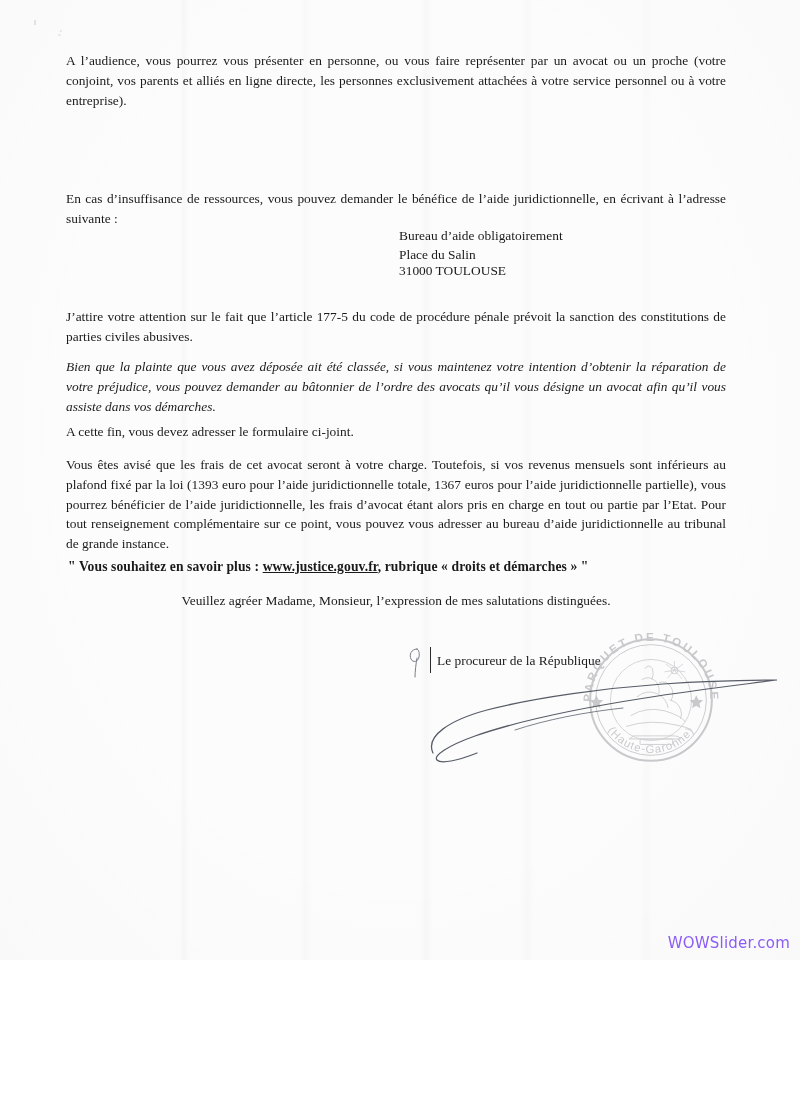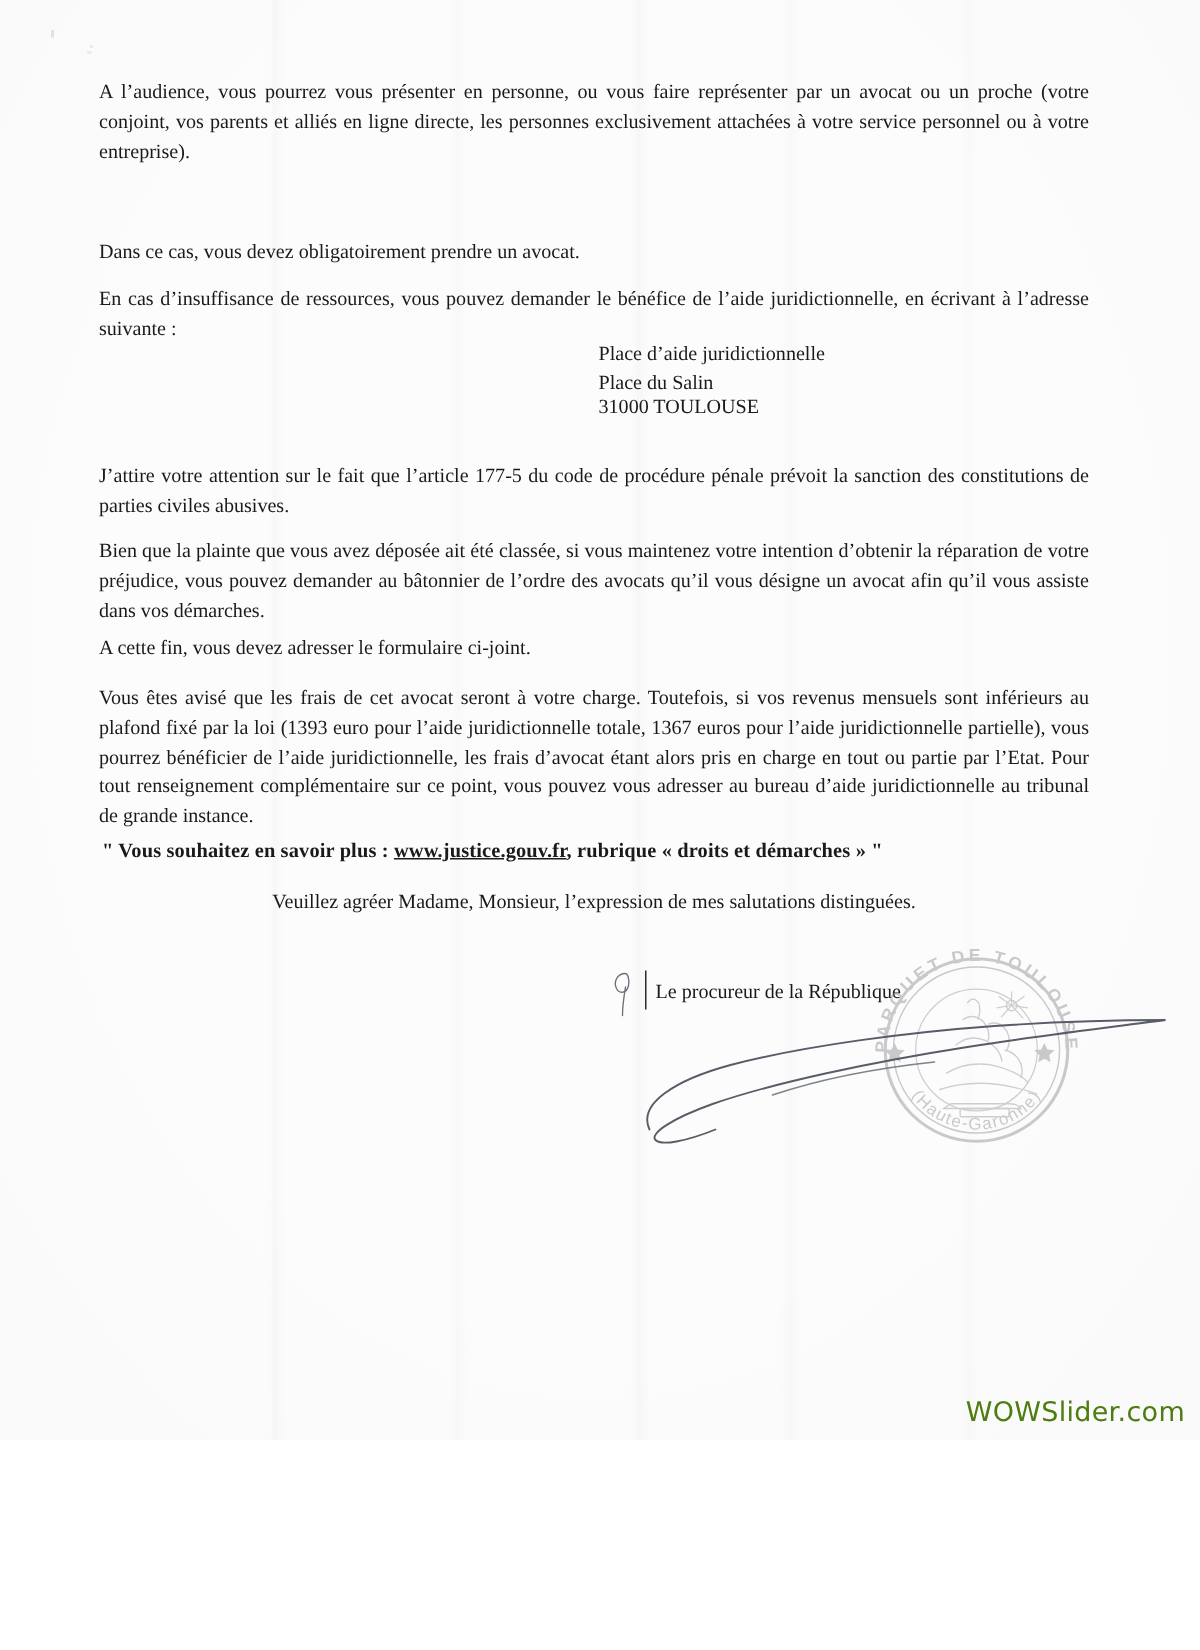--- a/index.html
+++ b/index.html
@@ -123,52 +123,51 @@
     height: 156px;
     opacity: 0.46;
     pointer-events: none;
   }
 
   .watermark {
     position: absolute;
     right: 10px;
     bottom: 8px;
     font-family: "DejaVu Sans", "Liberation Sans", sans-serif;
-    font-size: 18px;
-    color: #4d7c0f;
+    font-size: 15px;
+    color: #8b5cf6;
     letter-spacing: 0.2px;
   }
 </style>
 </head>
 <body>
 
 <div class="page">
 
   <div class="scan-streaks"></div>
   <div class="edge-shade"></div>
 
   <div class="speck" style="left:34px;top:20px;width:2px;height:5px;opacity:.5;"></div>
   <div class="speck" style="left:60px;top:30px;width:2px;height:2px;opacity:.35;"></div>
   <div class="speck" style="left:58px;top:34px;width:3px;height:2px;opacity:.3;"></div>
 
   <p class="body-text" style="top:38px;">A l’audience, vous pourrez vous présenter en personne, ou vous faire représenter par un avocat ou un proche (votre conjoint, vos parents et alliés en ligne directe, les personnes exclusivement attachées à votre service personnel ou à votre entreprise).</p>
 
-  <p class="body-text noj" style="top:145px;">Dans ce cas, vous devez obligatoirement prendre un avocat.</p>
 
   <p class="body-text" style="top:176px;">En cas d’insuffisance de ressources, vous pouvez demander le bénéfice de l’aide juridictionnelle, en écrivant à l’adresse suivante :</p>
 
   <div>
-    <div class="addr" style="top:226px;">Place d’aide juridictionnelle</div>
+    <div class="addr" style="top:226px;">Bureau d’aide obligatoirement</div>
     <div class="addr" style="top:245px;">Place du Salin</div>
     <div class="addr" style="top:261px;">31000 TOULOUSE</div>
   </div>
 
   <p class="body-text" style="top:294px;">J’attire votre attention sur le fait que l’article 177-5 du code de procédure pénale prévoit la sanction des constitutions de parties civiles abusives.</p>
 
-  <p class="body-text" style="top:344px;">Bien que la plainte que vous avez déposée ait été classée, si vous maintenez votre intention d’obtenir la réparation de votre préjudice, vous pouvez demander au bâtonnier de l’ordre des avocats qu’il vous désigne un avocat afin qu’il vous assiste dans vos démarches.</p>
+  <p class="body-text" style="top:344px;font-style:italic;">Bien que la plainte que vous avez déposée ait été classée, si vous maintenez votre intention d’obtenir la réparation de votre préjudice, vous pouvez demander au bâtonnier de l’ordre des avocats qu’il vous désigne un avocat afin qu’il vous assiste dans vos démarches.</p>
 
   <p class="body-text noj" style="top:409px;">A cette fin, vous devez adresser le formulaire ci-joint.</p>
 
   <p class="body-text" style="top:442px;">Vous êtes avisé que les frais de cet avocat seront à votre charge. Toutefois, si vos revenus mensuels sont inférieurs au plafond fixé par la loi (1393 euro pour l’aide juridictionnelle totale, 1367 euros pour l’aide juridictionnelle partielle), vous pourrez bénéficier de l’aide juridictionnelle, les frais d’avocat étant alors pris en charge en tout ou partie par l’Etat. Pour tout renseignement complémentaire sur ce point, vous pouvez vous adresser au bureau d’aide juridictionnelle au tribunal de grande instance.</p>
 
   <p class="bold-line" style="top:543px;">
     <span>" Vous souhaitez en savoir plus : </span><span class="u">www.justice.gouv.fr</span><span>, rubrique « droits et démarches » "</span>
   </p>
 
   <p class="body-text noj" style="top:578px;text-align:center;">Veuillez agréer Madame, Monsieur, l’expression de mes salutations distinguées.</p>

